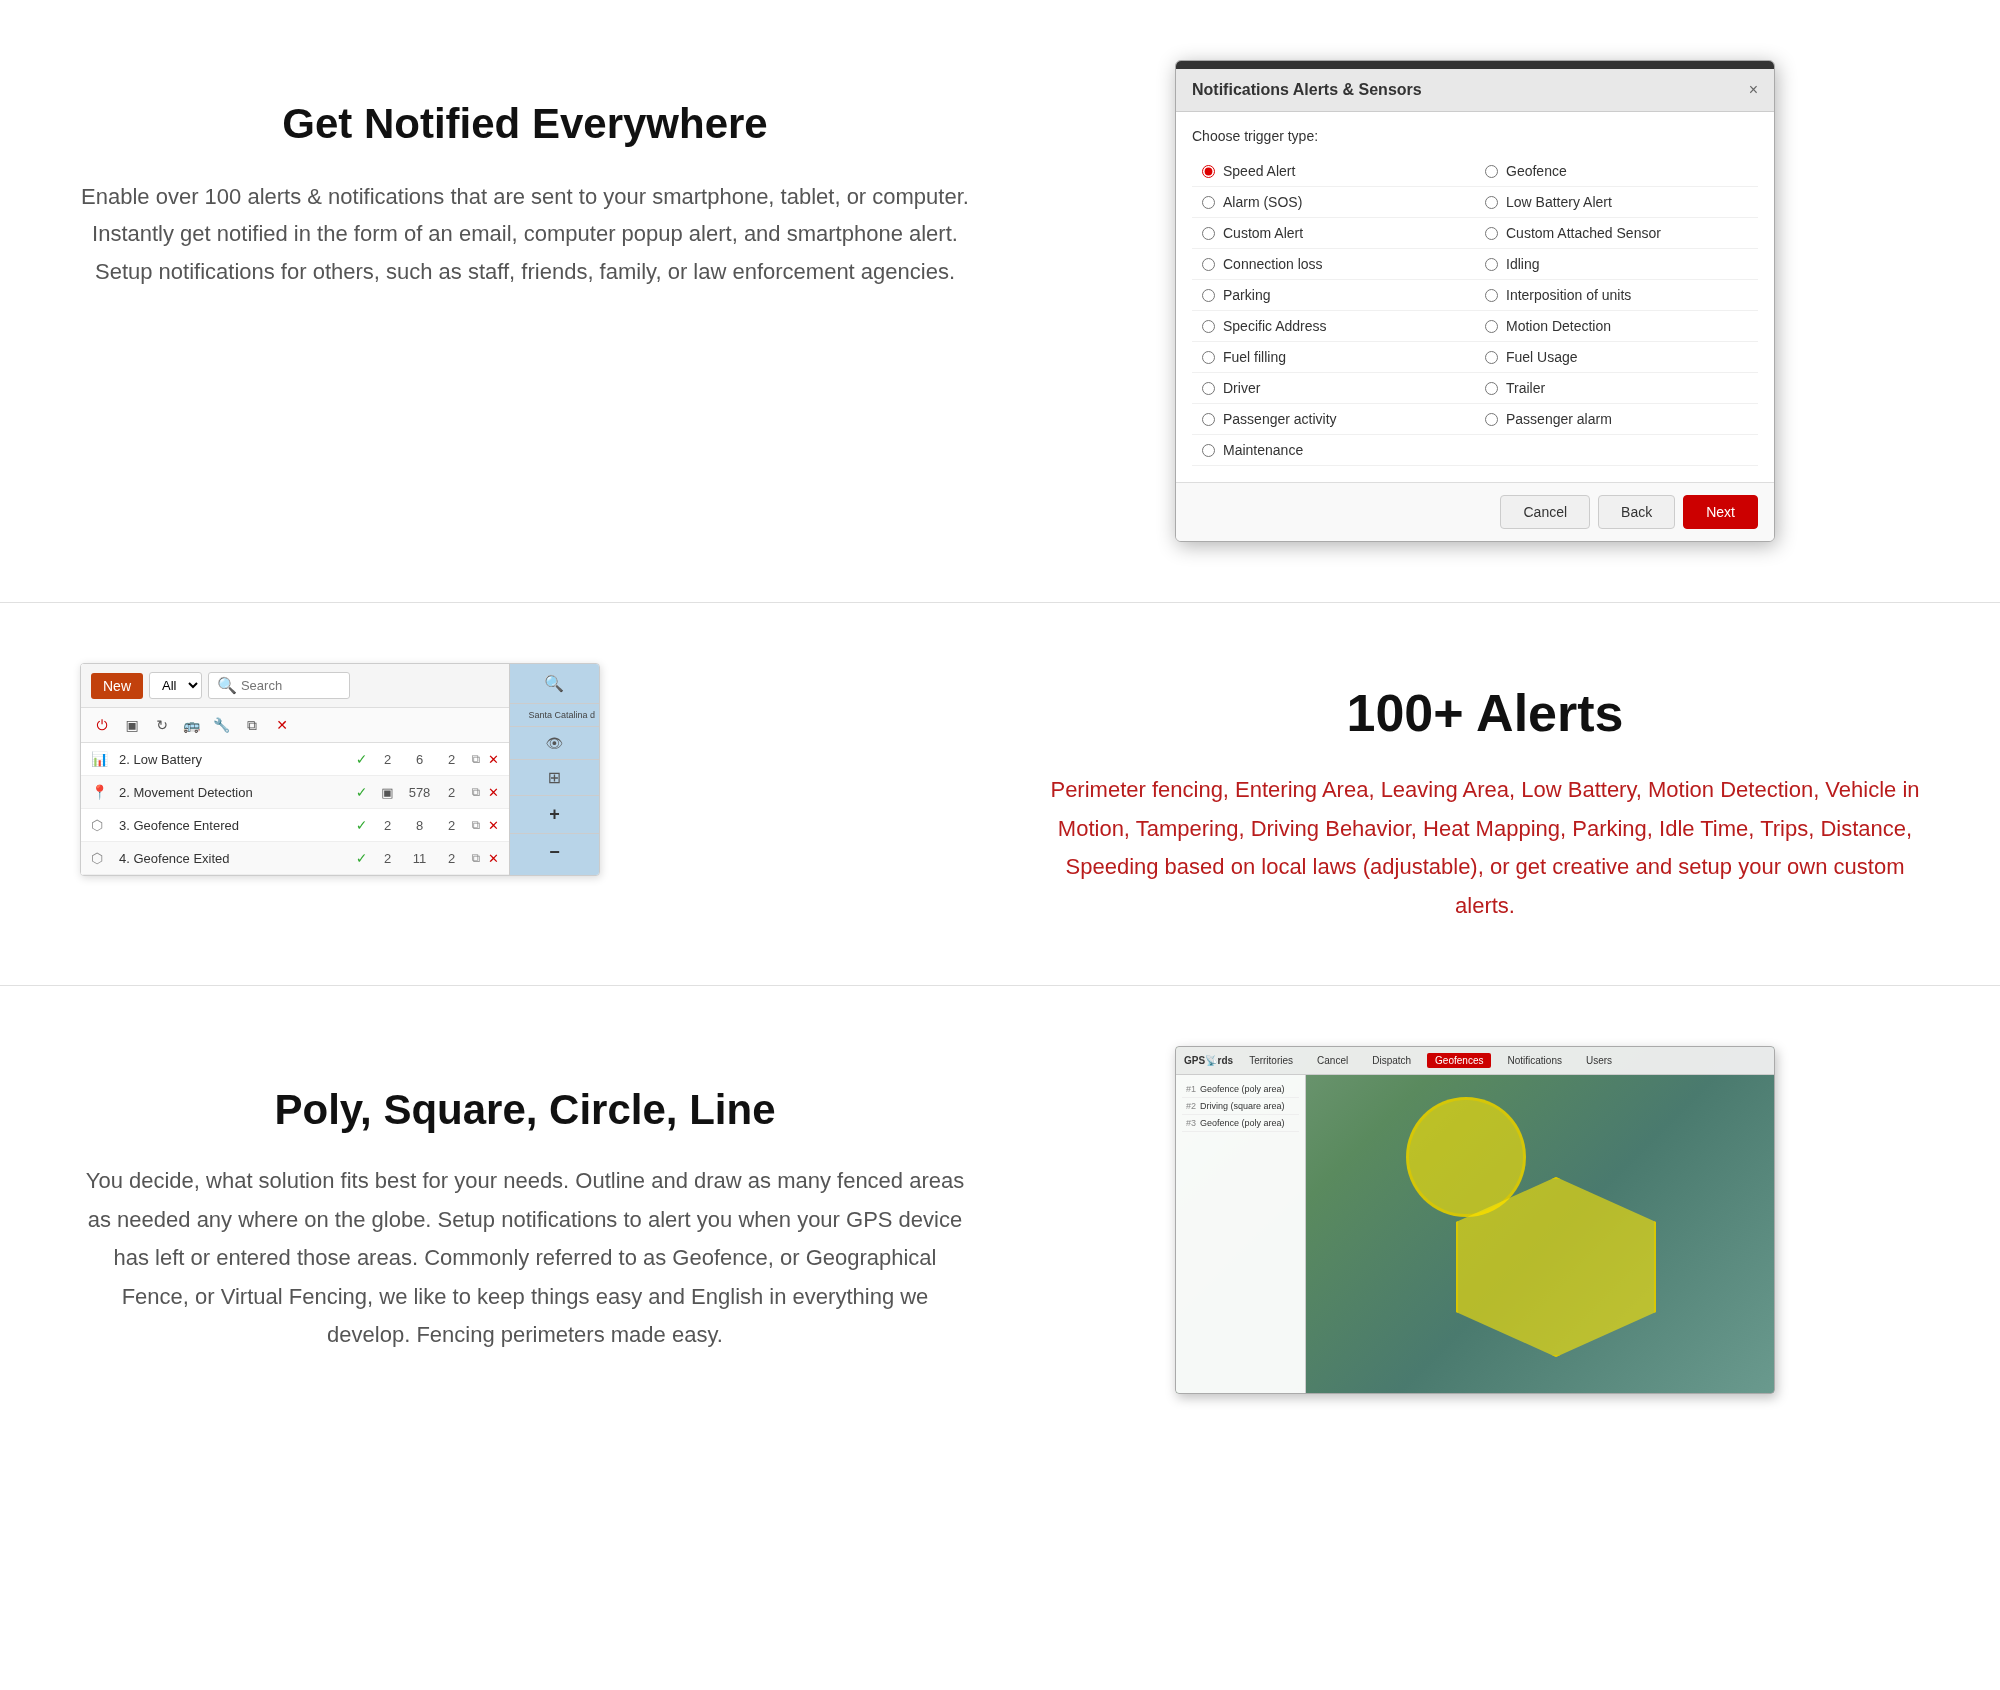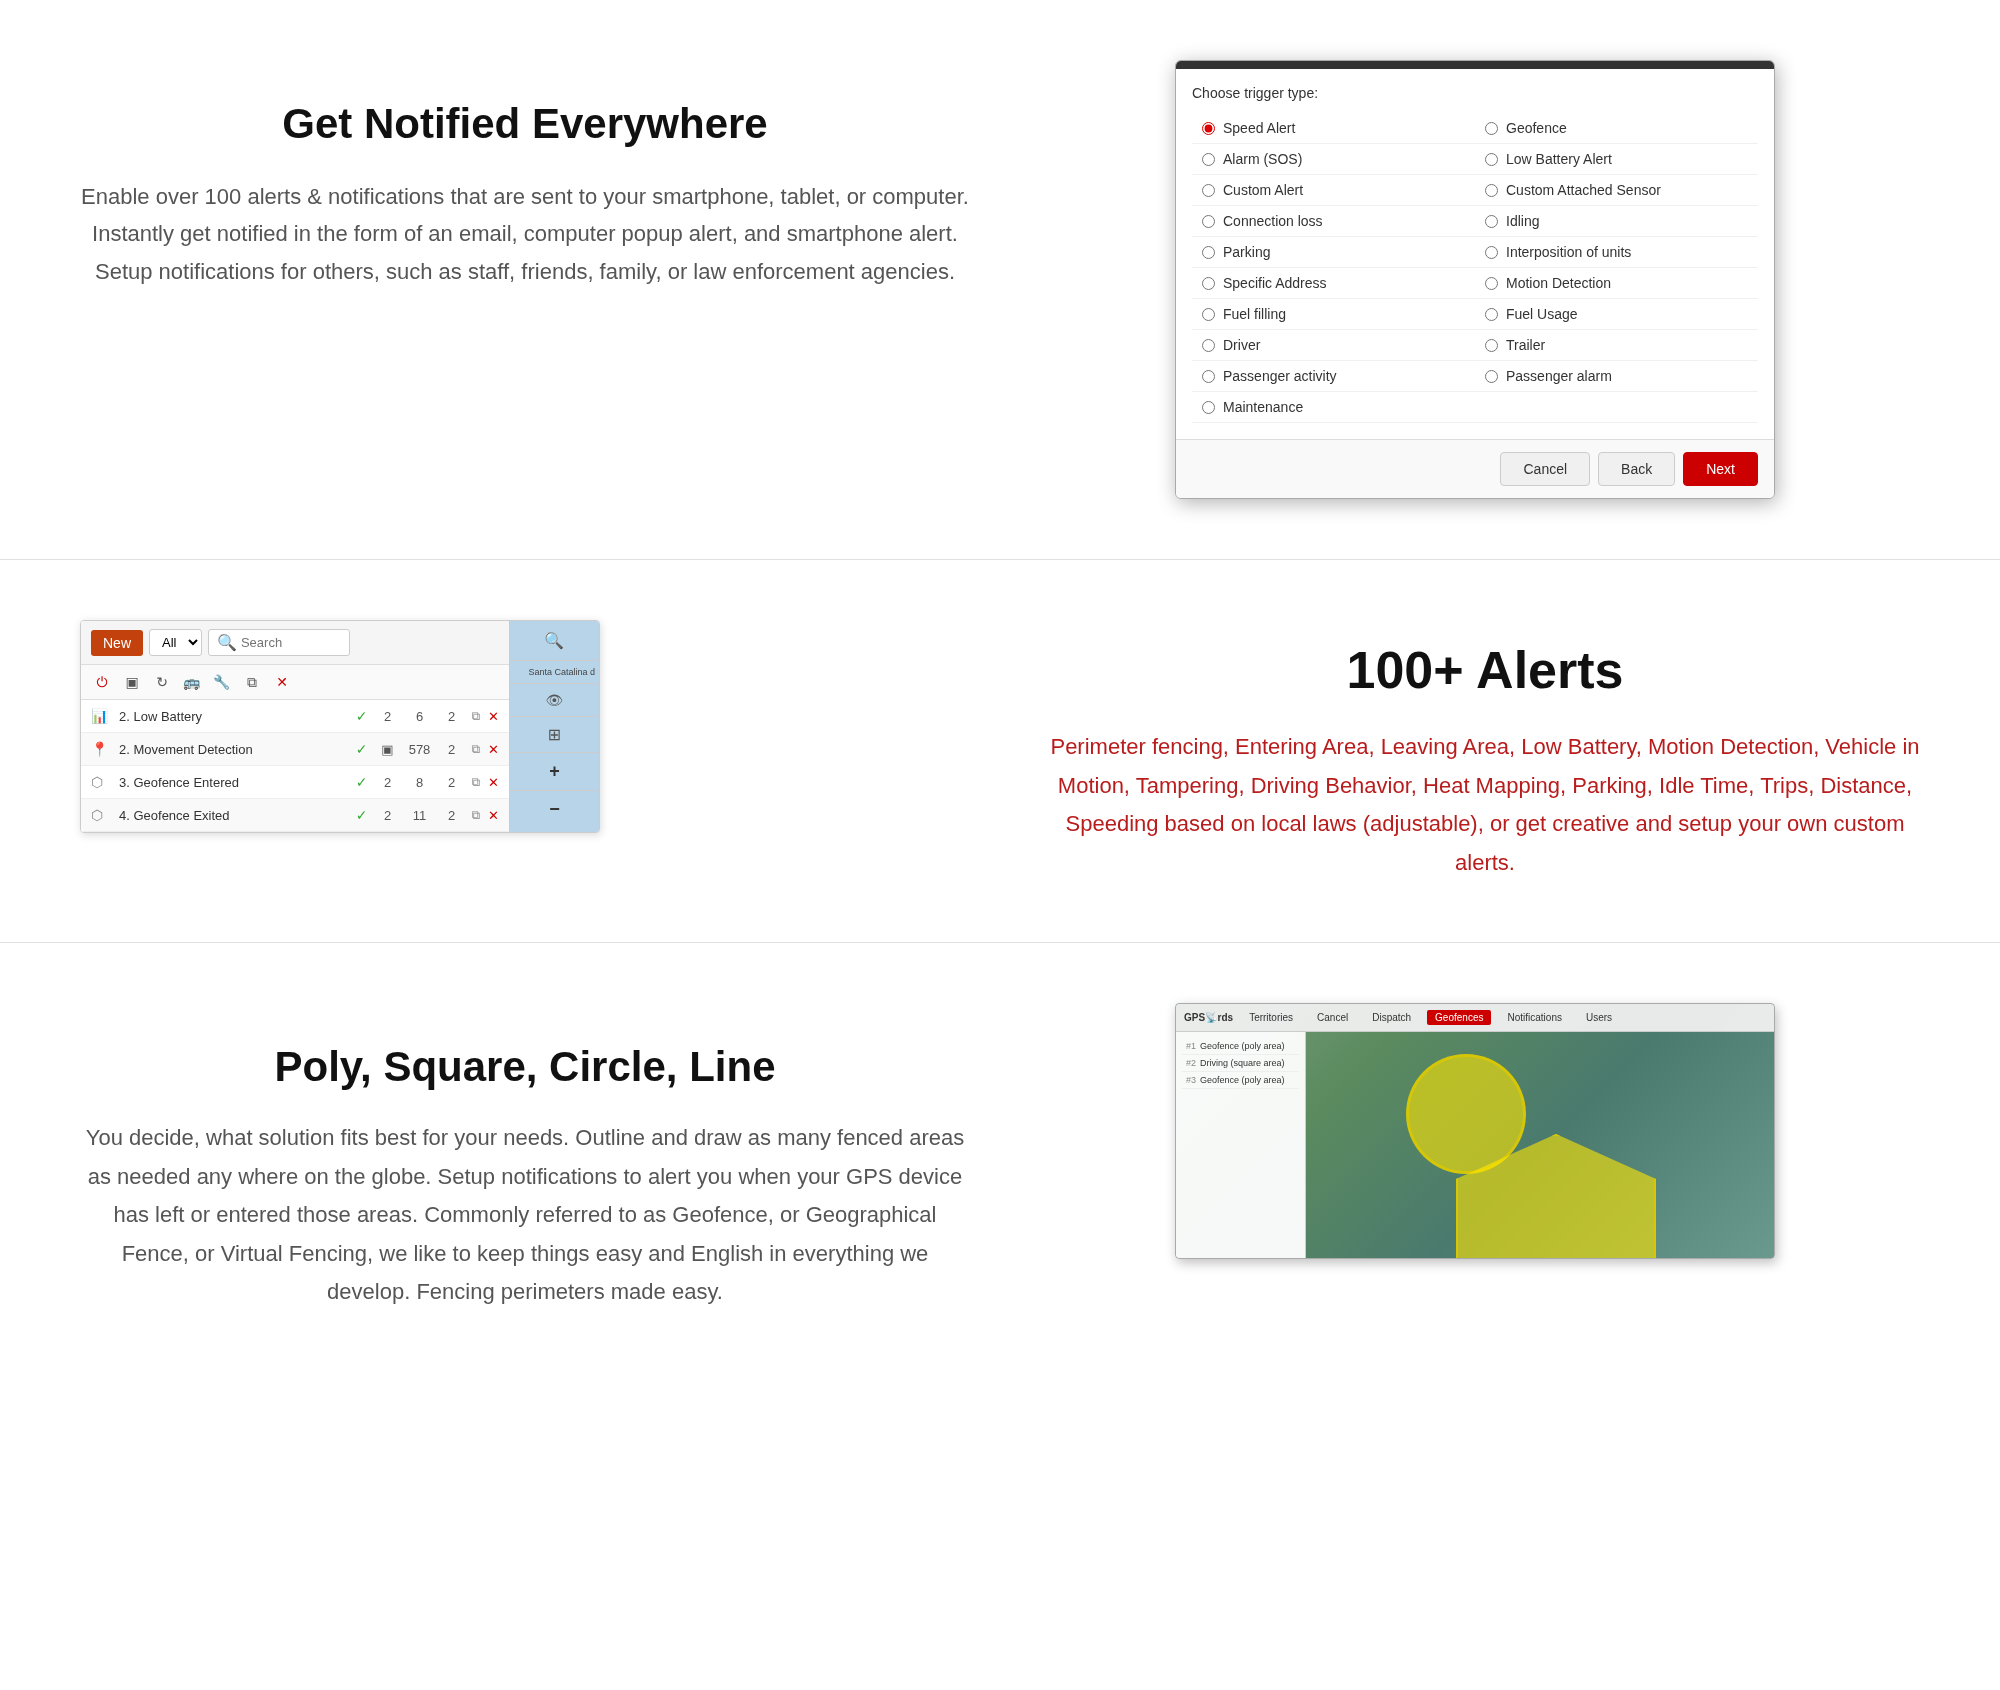--- a/index.html
+++ b/index.html
@@ -322,21 +322,21 @@
     }
     .section-3-right {
       flex: 1;
       display: flex;
       justify-content: center;
     }
 
     
     .map-screenshot {
       width: 600px;
-      height: 256px;
+      height: 348px;
       background: linear-gradient(135deg, #7a9e7e 0%, #5a8a5e 30%, #4a7a6e 60%, #6a9a8e 100%);
       border: 1px solid #aaa;
       border-radius: 4px;
       position: relative;
       overflow: hidden;
       box-shadow: 2px 4px 12px rgba(0,0,0,0.25);
     }
     .map-top-bar {
       background: rgba(240,240,240,0.95);
       height: 28px;
@@ -409,20 +409,24 @@
 <div class="page-wrapper">
 
   <div class="section-1">
     <div class="section-1-left">
       <h2>Get Notified Everywhere</h2>
       <p>Enable over 100 alerts &amp; notifications that are sent to your smartphone, tablet, or computer. Instantly get notified in the form of an email, computer popup alert, and smartphone alert. Setup notifications for others, such as staff, friends, family, or law enforcement agencies.</p>
     </div>
     <div class="section-1-right">
       <div class="modal-container">
         <div class="modal-small-bar"></div>
+        <div class="modal-header">
+          <span class="modal-header-title">Notifications Alerts &amp; Sensors</span>
+          <button class="modal-close-btn">×</button>
+        </div>
         <div class="modal-body">
           <div class="modal-trigger-label">Choose trigger type:</div>
           <div class="modal-options-grid">
 
             <div class="modal-option">
               <input type="radio" name="trigger" checked="" style=""> Speed Alert
             </div>
             <div class="modal-option">
               <input type="radio" name="trigger" style=""> Geofence
             </div>

